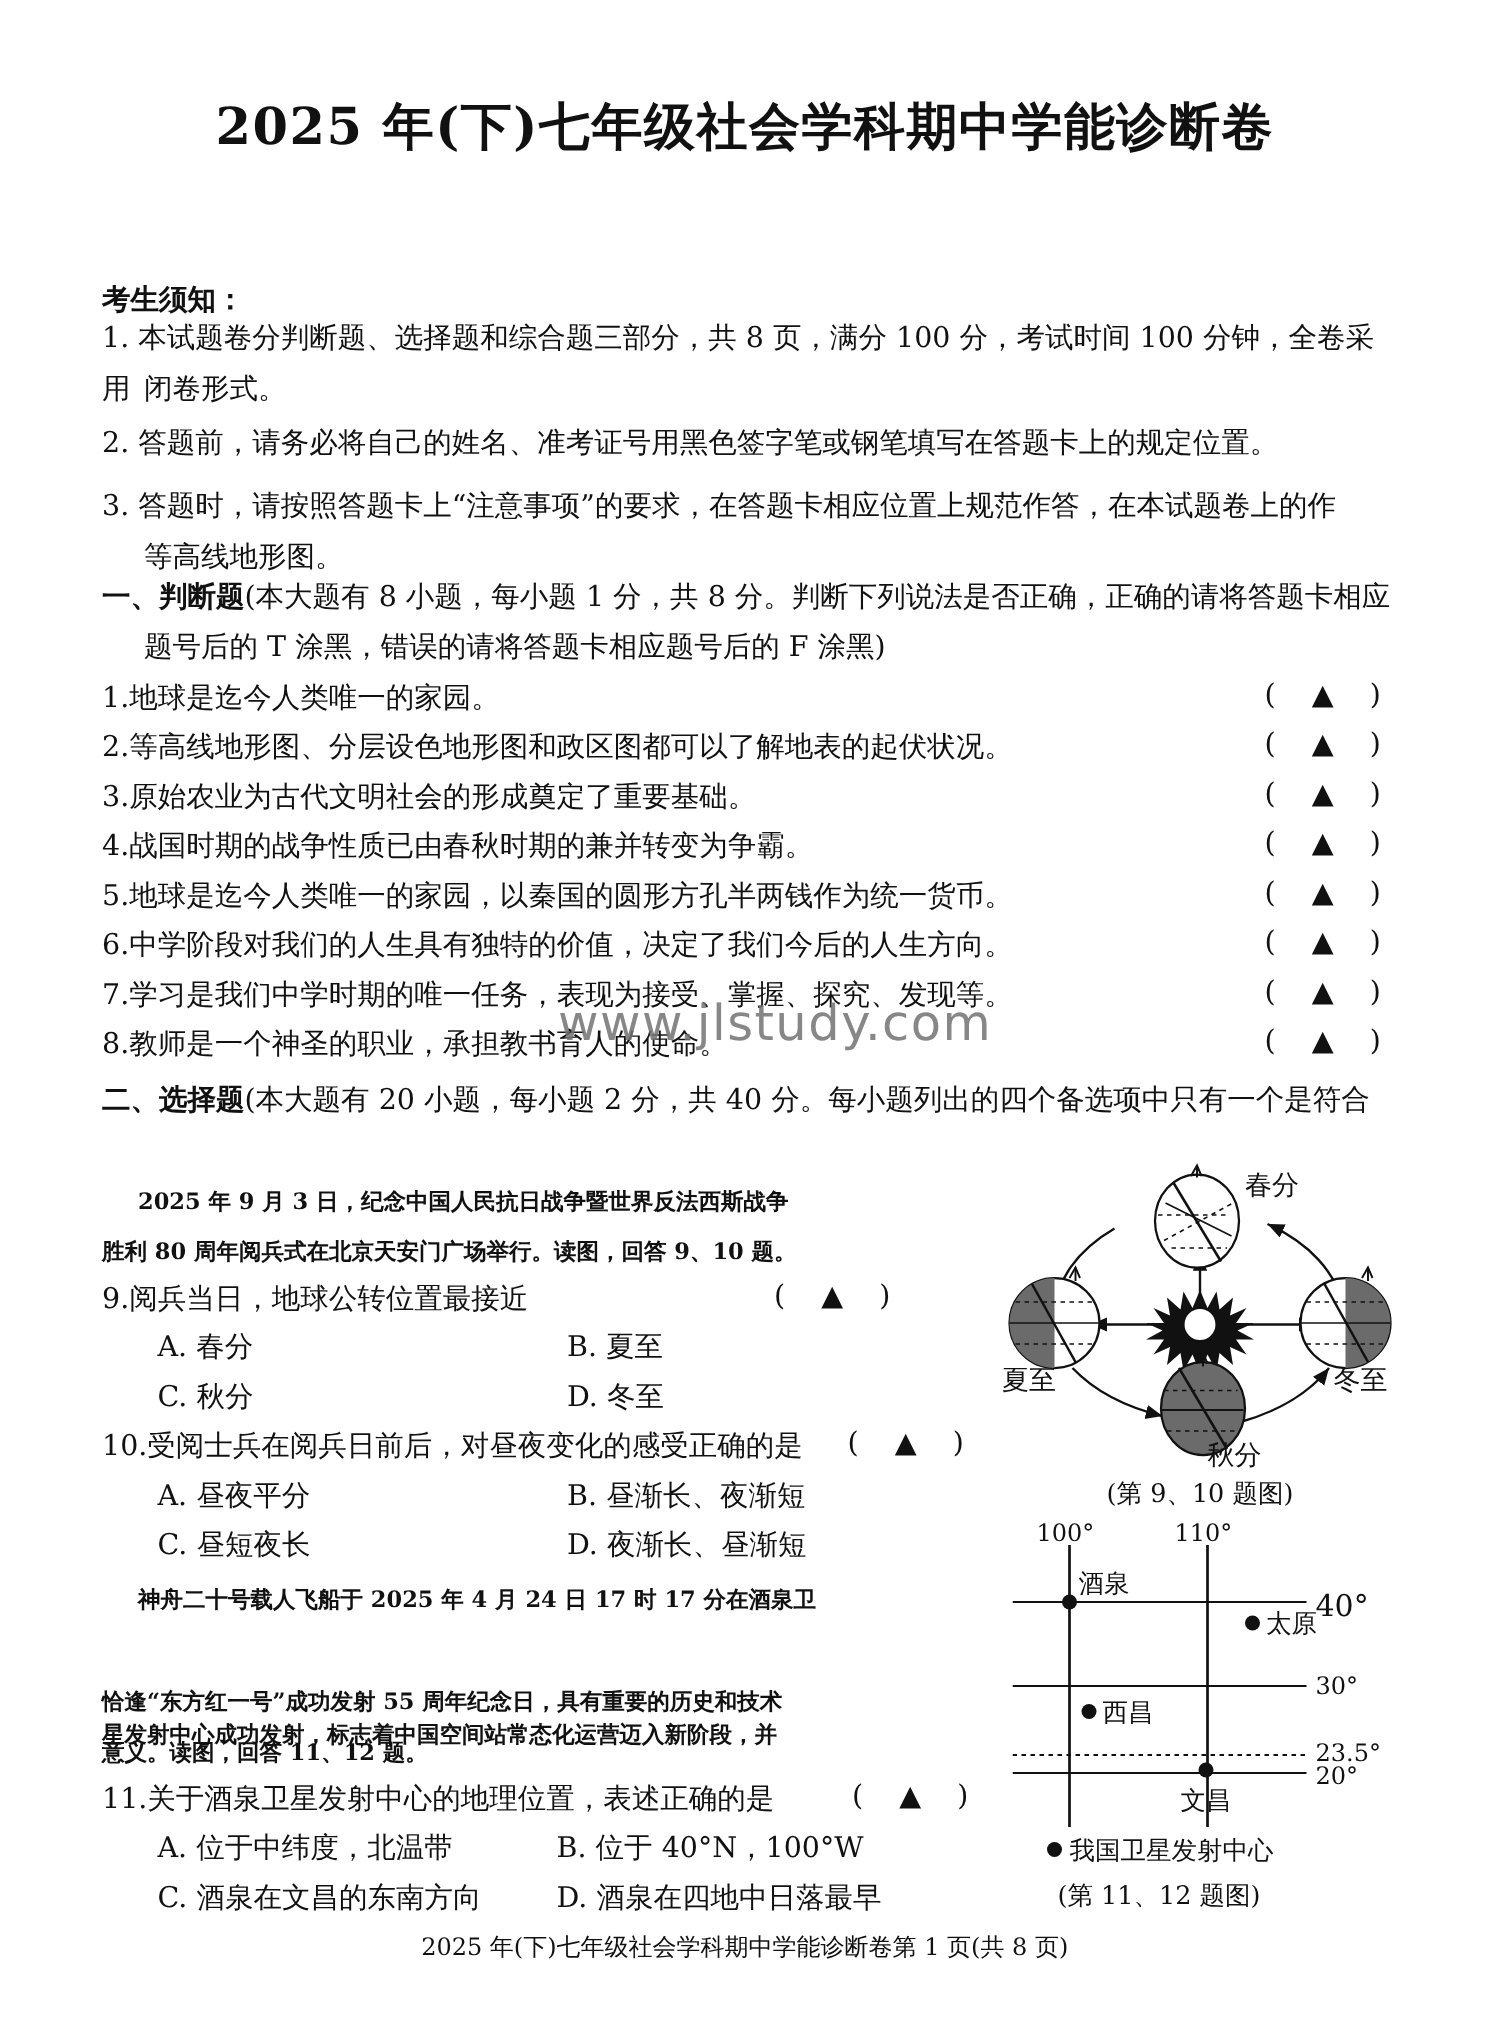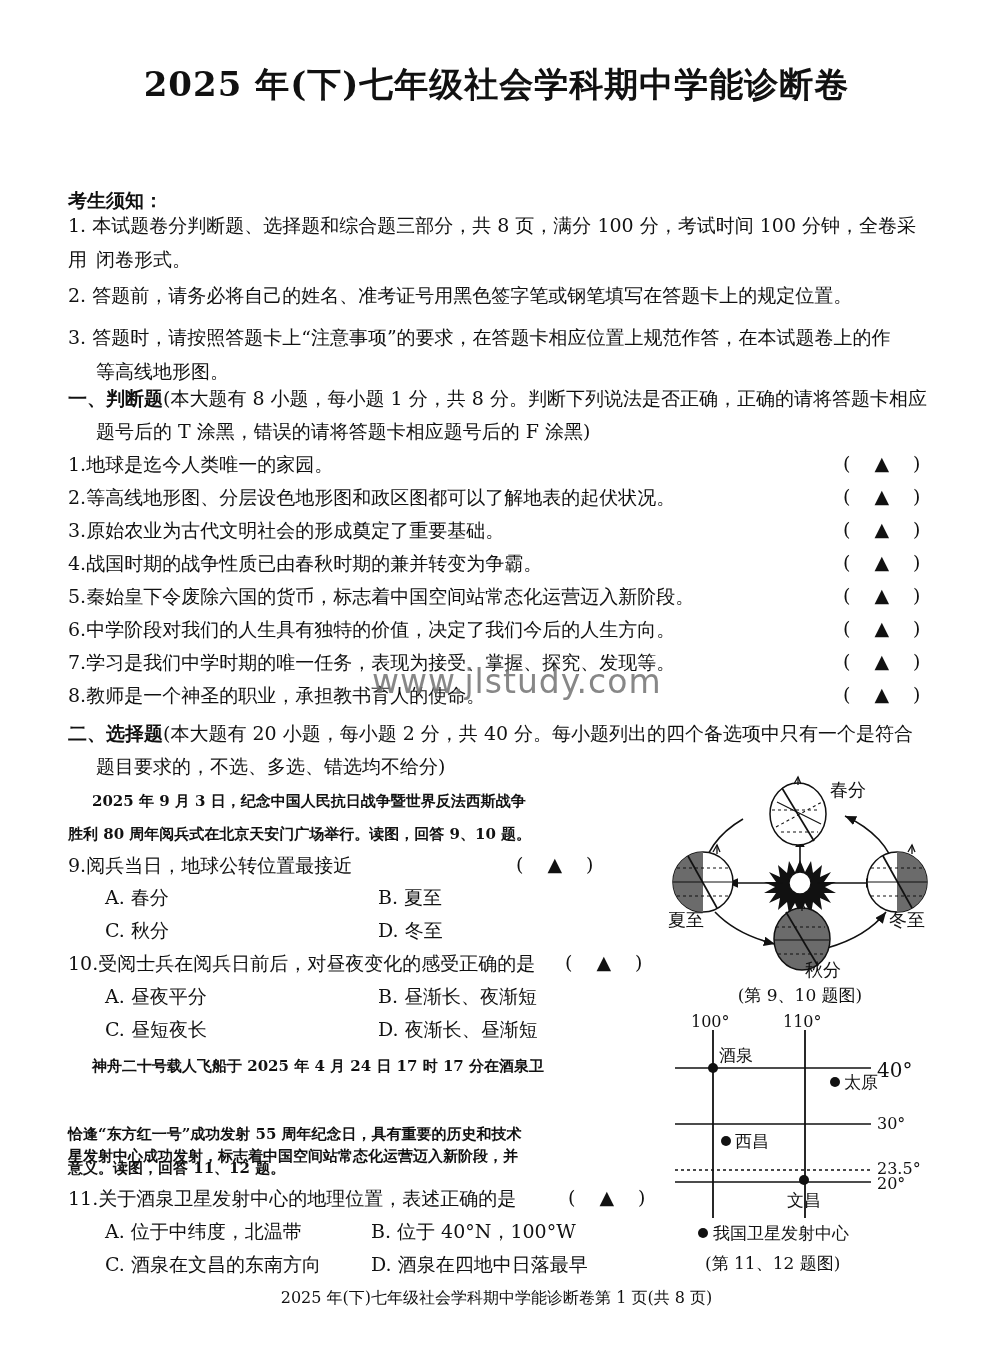--- a/index.html
+++ b/index.html
@@ -204,21 +204,21 @@
     <span>3.</span><span>原始农业为古代文明社会的形成奠定了重要基础。</span>
   </div>
   <div class="ans-brk" style="top:518px;">(  ▲  )</div>
 
   <div class="jq" style="top:551px;">
     <span>4.</span><span>战国时期的战争性质已由春秋时期的兼并转变为争霸。</span>
   </div>
   <div class="ans-brk" style="top:551px;">(  ▲  )</div>
 
   <div class="jq" style="top:584px;">
-    <span>5.</span><span>秦始皇下令废除六国的货币，标志着中国空间站常态化运营迈入新阶段。</span>
+    <span>5.</span><span>地球是迄今人类唯一的家园，以秦国的圆形方孔半两钱作为统一货币。</span>
   </div>
   <div class="ans-brk" style="top:584px;">(  ▲  )</div>
 
   <div class="jq" style="top:617px;">
     <span>6.</span><span>中学阶段对我们的人生具有独特的价值，决定了我们今后的人生方向。</span>
   </div>
   <div class="ans-brk" style="top:617px;">(  ▲  )</div>
 
   <div class="jq" style="top:650px;text-align:right;">
     <span>7.</span><span>学习是我们中学时期的唯一任务，表现为接受、掌握、探究、发现等。</span>
@@ -226,21 +226,20 @@
   <div class="ans-brk" style="top:650px;">(  ▲  )</div>
 
   <div class="jq" style="top:683px;">
     <span>8.</span><span>教师是一个神圣的职业，承担教书育人的使命。</span>
   </div>
   <div class="ans-brk" style="top:683px;">(  ▲  )</div>
 
   <div class="sec-head" style="top:717px;">
     <b>二、</b><b>选择题</b><span>(本大题有 20 小题，每小题 2 分，共 40 分。每小题列出的四个备选项中只有一个是符合</span>
   </div>
-  <div class="wrap2" style="top:749px;">题目要求的，不选、多选、错选均不给分)</div>
 
   <div class="tx" style="left:68px; top:785px;">
     <span class="sp"></span><span class="sp"></span><span>2025 年 9 月 3 日，纪念中国人民抗日战争暨世界反法西斯战争</span>
   </div>
   <div class="tx" style="left:68px; top:818px;">胜利 80 周年阅兵式在北京天安门广场举行。读图，回答 9、10 题。</div>
 
   <div class="q-stem" style="top:853px;">
     <span>9.</span><span>阅兵当日，地球公转位置最接近</span>
   </div>
   <div class="q-inline-brk" style="left:516px; top:853px;">(  ▲  )</div>

